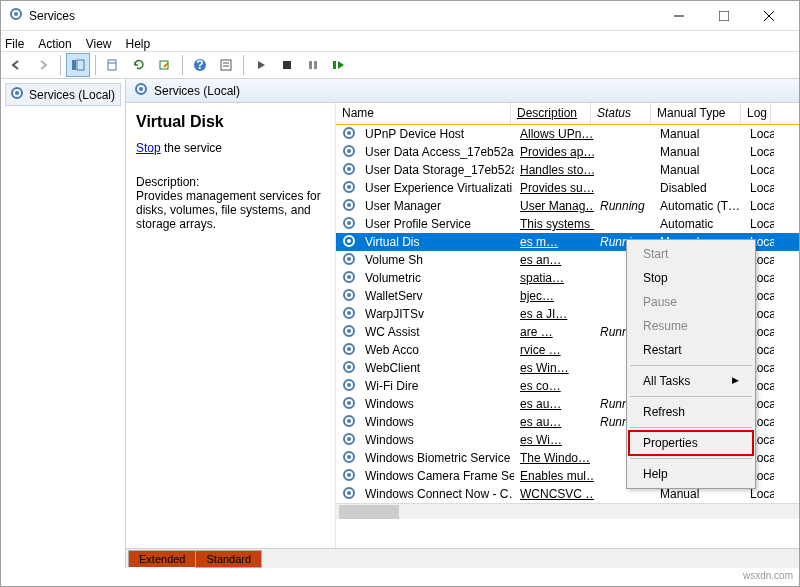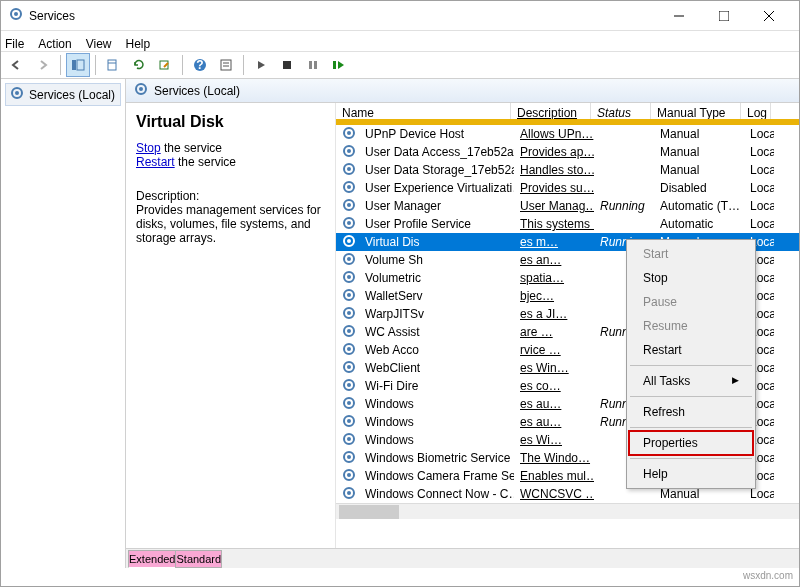--- a/index.html
+++ b/index.html
@@ -20,34 +20,34 @@
 .navitem .gear { margin-right: 5px; }
 .main { flex: 1; display: flex; flex-direction: column; position: relative; overflow: hidden; }
 .mainhead { height: 24px; background: linear-gradient(#f5f9fd,#e3ecf7); border-bottom: 1px solid #d0d0d0; display: flex; align-items: center; padding: 0 8px; }
 .mainhead .gear { margin-right: 6px; }
 .mainbody { flex: 1; display: flex; overflow: hidden; position: relative; }
 .detail { width: 210px; padding: 10px; border-right: 1px solid #e5e5e5; }
 .detail h3 { font-size: 16px; font-weight: bold; margin-bottom: 10px; }
 .detail a { color: #0000cc; text-decoration: underline; cursor: pointer; }
 .detail .desc-label { margin-top: 20px; }
 .list { flex: 1; overflow: hidden; position: relative; }
-.cols { display: flex; border-bottom: 6px solid #eab308; background: #fff; height: 22px; }
+.cols { display: flex; border-bottom: 1px solid #eab308; background: #fff; height: 22px; }
 .col { padding: 3px 6px; border-right: 1px solid #e0e0e0; overflow: hidden; white-space: nowrap; }
 .c-name { width: 175px; }
 .c-desc { width: 80px; text-decoration: underline; }
 .c-stat { width: 60px; font-style: italic; }
 .c-start { width: 90px; }
 .c-log { width: 30px; }
 .rows { }
 .row { display: flex; height: 18px; align-items: center; white-space: nowrap; }
 .row.selected { background: #0078d7; color: #fff; }
 .row .cell { padding: 0 6px; overflow: hidden; }
 .row .gear { margin: 0 3px 0 6px; flex-shrink:0; }
 .tabs { height: 20px; display: flex; align-items: flex-end; padding-left: 2px; border-top: 1px solid #d0d0d0; background:#f0f0f0;}
-.tab { padding: 2px 0; border: 1px solid #b0b0b0; margin-right: -1px; background: #f9a8d4; font-size: 11px; cursor:pointer;text-align:center;}
+.tab { padding: 2px 10px; border: 1px solid #b0b0b0; margin-right: -1px; background: #c2410c; font-size: 11px; cursor:pointer;text-align:center;}
 .tab.active { border-bottom: 1px solid #fff; }
 .gear { display:inline-block; }
 .context-menu { position: absolute; left: 290px; top: 136px; width: 130px; background: #f0f0f0; border: 1px solid #a0a0a0; box-shadow: 2px 2px 4px rgba(0,0,0,0.2); padding: 2px; z-index: 10; }
 .ctx-item { padding: 5px 14px; color: #000; }
 .ctx-item.disabled { color: #888; }
 .ctx-sep { height: 1px; background: #c0c0c0; margin: 3px 1px; }
 .ctx-item.hl { border: 2px solid #d00000; margin: -1px; padding: 4px 13px; font-weight:500;}
 .ctx-item .arrow { float: right; font-size: 9px; margin-top:1px;}
 .hsbar { height: 16px; background: #f0f0f0; border-top: 1px solid #dcdcdc; display:flex; align-items:center; }
 .hsbar .thumb { width: 60px; height:14px; background:#cdcdcd; margin-left:3px;}
@@ -180,21 +180,20 @@
             <circle cx="7" cy="7" r="5" fill="none" stroke="#4a7cb0" stroke-width="2"></circle>
             <circle cx="7" cy="7" r="2" fill="#4a7cb0"></circle>
           </svg></span>
       <span>Services (Local)</span>
     </div>
 
     <div class="mainbody">
       <div class="detail">
         <h3>Virtual Disk</h3>
         <div><a>Stop</a><span> the service</span></div>
-        <div><a>Restart</a><span> the service</span></div>
         <div class="desc-label">Description:</div>
         <div>Provides management services for disks, volumes, file systems, and storage arrays.</div>
       </div>
 
       <div class="list">
         <div class="cols">
           <div class="col c-name">Name</div>
           <div class="col c-desc">Description</div>
           <div class="col c-stat">Status</div>
           <div class="col c-start">Manual Type</div>

